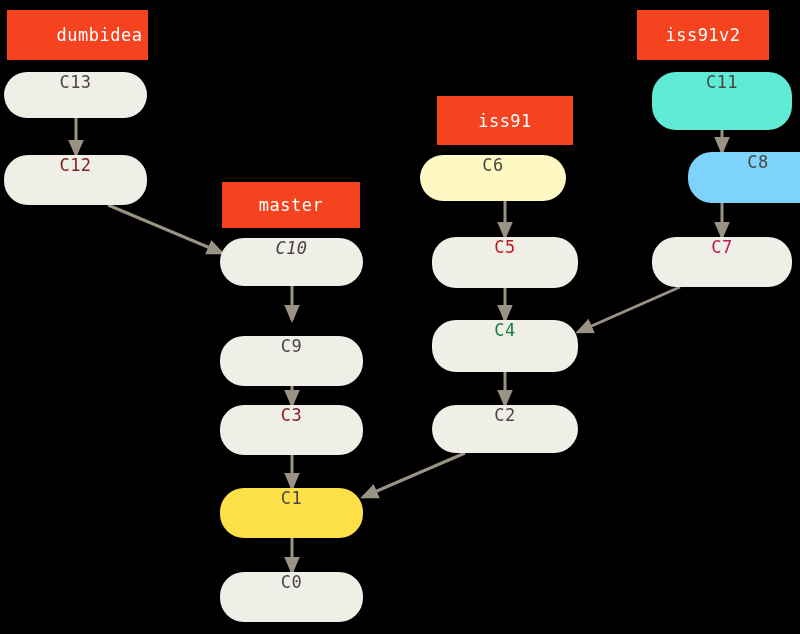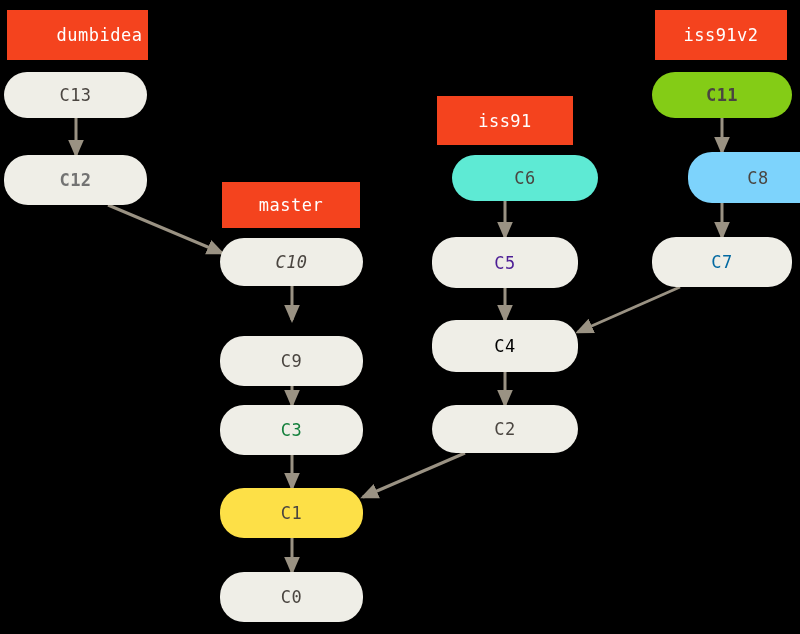--- a/index.html
+++ b/index.html
@@ -13,21 +13,20 @@
     height: 634px;
     background: #000000;
     overflow: hidden;
     font-family: "DejaVu Sans Mono", "Liberation Mono", monospace;
   }
   .commit-node {
     position: absolute;
     background: #EFEEE7;
     border-radius: 24px;
     display: flex;
-    align-items: center;
     justify-content: center;
     box-sizing: border-box;
   }
   .commit-label {
     font-family: "DejaVu Sans Mono", "Liberation Mono", monospace;
     font-size: 17px;
     color: #4A4540;
     letter-spacing: 0.5px;
     user-select: none;
   }
@@ -81,67 +80,67 @@
         <line x1="722" y1="203" x2="722" y2="237" stroke="#9A9283" stroke-width="3" marker-end="url(#arrowhead)"></line>
         <line x1="680" y1="287" x2="578" y2="332" stroke="#9A9283" stroke-width="3" marker-end="url(#arrowhead)"></line>
       </g>
   </svg>
 
   <div id="nodes-group">
       <div class="commit-node" style="left: 4px; top: 72px; width: 143px; height: 46px; background: rgb(239, 238, 231);">
         <span class="commit-label" style="color: rgb(74, 69, 64);">C13</span>
       </div>
       <div class="commit-node" style="left: 4px; top: 155px; width: 143px; height: 50px; background: rgb(239, 238, 231);">
-        <span class="commit-label" style="color: #737373; font-weight: bold;">C12</span>
+        <span class="commit-label" style="color: #7f1d1d;">C12</span>
       </div>
       <div class="commit-node" style="left: 220px; top: 238px; width: 143px; height: 48px; background: rgb(239, 238, 231); font-style: italic;">
         <span class="commit-label" style="color: rgb(74, 69, 64);">C10</span>
       </div>
       <div class="commit-node" style="left: 220px; top: 336px; width: 143px; height: 50px; background: rgb(239, 238, 231);">
         <span class="commit-label" style="color: rgb(74, 69, 64);">C9</span>
       </div>
       <div class="commit-node" style="left: 220px; top: 405px; width: 143px; height: 50px; background: rgb(239, 238, 231);">
-        <span class="commit-label" style="color: #15803d;">C3</span>
+        <span class="commit-label" style="color: #7f1d1d;">C3</span>
       </div>
       <div class="commit-node" style="left: 220px; top: 488px; width: 143px; height: 50px; background: #fde047;">
         <span class="commit-label" style="color: rgb(74, 69, 64);">C1</span>
       </div>
       <div class="commit-node" style="left: 220px; top: 572px; width: 143px; height: 50px; background: rgb(239, 238, 231);">
         <span class="commit-label" style="color: rgb(74, 69, 64);">C0</span>
       </div>
-      <div class="commit-node" style="left: 452px; top: 155px; width: 146px; height: 46px; background: #5eead4;">
+      <div class="commit-node" style="left: 420px; top: 155px; width: 146px; height: 46px; background: #fef9c3;">
         <span class="commit-label" style="color: rgb(74, 69, 64);">C6</span>
       </div>
       <div class="commit-node" style="left: 432px; top: 237px; width: 146px; height: 51px; background: rgb(239, 238, 231);">
-        <span class="commit-label" style="color: #4c1d95;">C5</span>
+        <span class="commit-label" style="color: #b91c1c;">C5</span>
       </div>
       <div class="commit-node" style="left: 432px; top: 320px; width: 146px; height: 52px; background: rgb(239, 238, 231);">
-        <span class="commit-label" style="color: #000000;">C4</span>
+        <span class="commit-label" style="color: #15803d;">C4</span>
       </div>
       <div class="commit-node" style="left: 432px; top: 405px; width: 146px; height: 48px; background: rgb(239, 238, 231);">
         <span class="commit-label" style="color: rgb(74, 69, 64);">C2</span>
       </div>
-      <div class="commit-node" style="left: 652px; top: 72px; width: 140px; height: 46px; background: #84cc16; font-weight: bold;">
+      <div class="commit-node" style="left: 652px; top: 72px; width: 140px; height: 58px; background: #5eead4;">
         <span class="commit-label" style="color: rgb(74, 69, 64);">C11</span>
       </div>
       <div class="commit-node" style="left: 688px; top: 152px; width: 140px; height: 51px; background: #7dd3fc;">
         <span class="commit-label" style="color: rgb(74, 69, 64);">C8</span>
       </div>
       <div class="commit-node" style="left: 652px; top: 237px; width: 140px; height: 50px; background: rgb(239, 238, 231);">
-        <span class="commit-label" style="color: #0369a1;">C7</span>
+        <span class="commit-label" style="color: #be185d;">C7</span>
       </div>
     </div>
   <div id="tags-group">
       <div class="branch-tag" style="left: 7px; top: 10px; width: 141px; height: 50px; background: rgb(244, 67, 30); padding-left: 44px;">
         <span class="branch-tag-label" style="color: rgb(255, 255, 255);">dumbidea</span>
       </div>
       <div class="branch-tag" style="left: 222px; top: 182px; width: 138px; height: 46px; background: rgb(244, 67, 30);">
         <span class="branch-tag-label" style="color: rgb(255, 255, 255);">master</span>
       </div>
       <div class="branch-tag" style="left: 437px; top: 96px; width: 136px; height: 49px; background: rgb(244, 67, 30);">
         <span class="branch-tag-label" style="color: rgb(255, 255, 255);">iss91</span>
       </div>
-      <div class="branch-tag" style="left: 655px; top: 10px; width: 132px; height: 50px; background: rgb(244, 67, 30);">
+      <div class="branch-tag" style="left: 637px; top: 10px; width: 132px; height: 50px; background: rgb(244, 67, 30);">
         <span class="branch-tag-label" style="color: rgb(255, 255, 255);">iss91v2</span>
       </div>
     </div>
 
 </div>
 
 </body></html>

